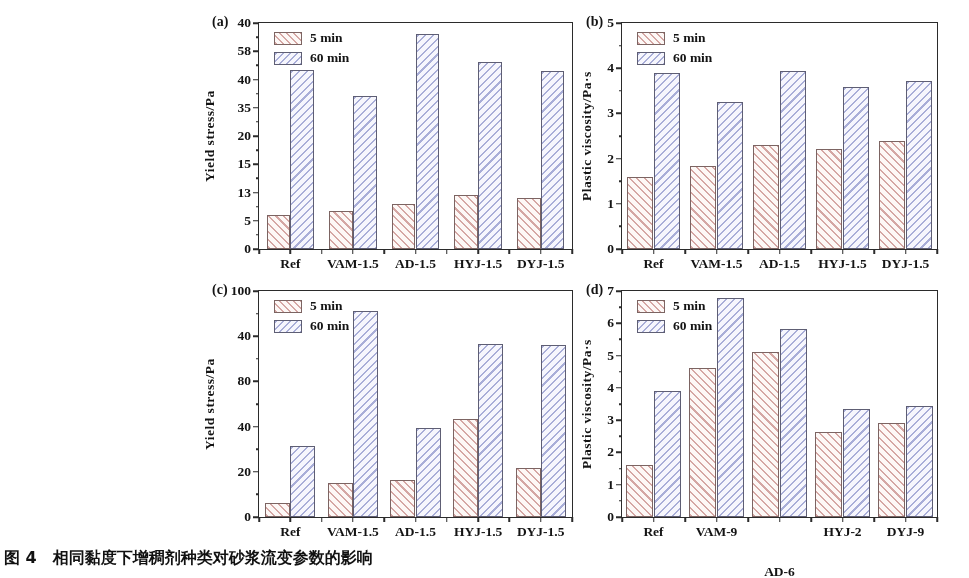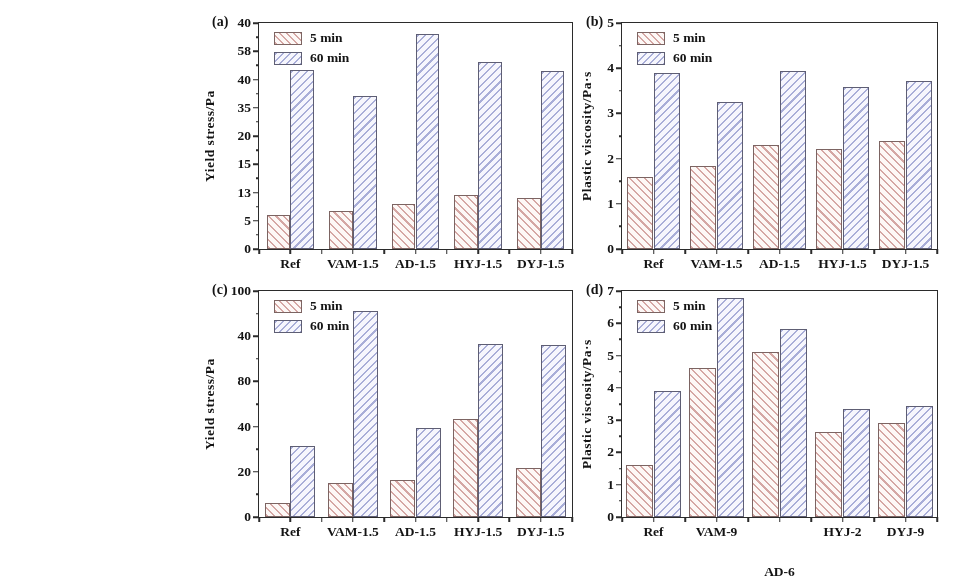--- a/index.html
+++ b/index.html
@@ -328,14 +328,17 @@
           <div class="lsw s5" style="display: inline-block;"></div>
           <div class="llab">5 min</div>
         </div>
         <div class="lrow">
           <div class="lsw s60" style="display: inline-block;"></div>
           <div class="llab">60 min</div>
         </div>
       </div>
   </div>
 
+  <div class="caption">
+    <span class="cap-label">图 4</span><span class="cap-text">相同黏度下增稠剂种类对砂浆流变参数的影响</span>
+  </div>
 
 </div>
 
 </body></html>

